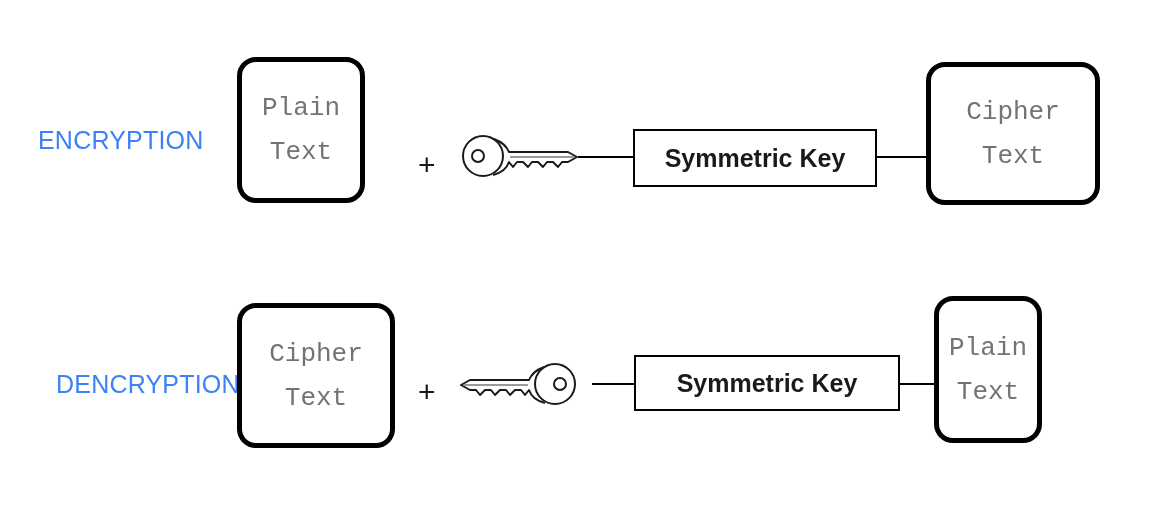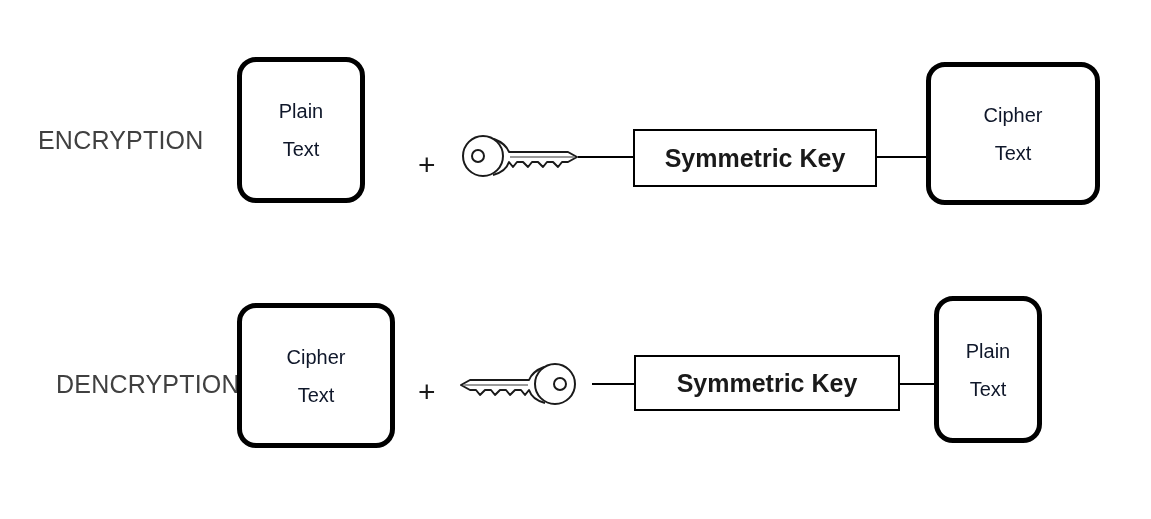--- a/index.html
+++ b/index.html
@@ -14,44 +14,44 @@
     position: relative;
     width: 1151px;
     height: 519px;
     background: #ffffff;
     overflow: hidden;
   }
 
   
   .row-label {
     position: absolute;
-    color: #404040;
+    color: #3b82f6;
     font-size: 25px;
     font-family: "Liberation Sans", sans-serif;
     letter-spacing: 0.2px;
     white-space: nowrap;
     line-height: 1;
   }
 
   
   .text-box {
     position: absolute;
     box-sizing: border-box;
     border: 5px solid #000000;
     border-radius: 19px;
     background: #ffffff;
     display: flex;
     flex-direction: column;
     align-items: center;
     justify-content: center;
   }
   .text-box .line {
-    color: #0f172a;
-    font-size: 20px;
-    font-family: Liberation Sans, sans-serif;
+    color: #737373;
+    font-size: 26px;
+    font-family: Liberation Mono, monospace;
     line-height: 1.0;
     text-align: center;
     white-space: nowrap;
   }
   .text-box .line + .line {
     margin-top: 18px;
     text-align: center;
   }
 
   

